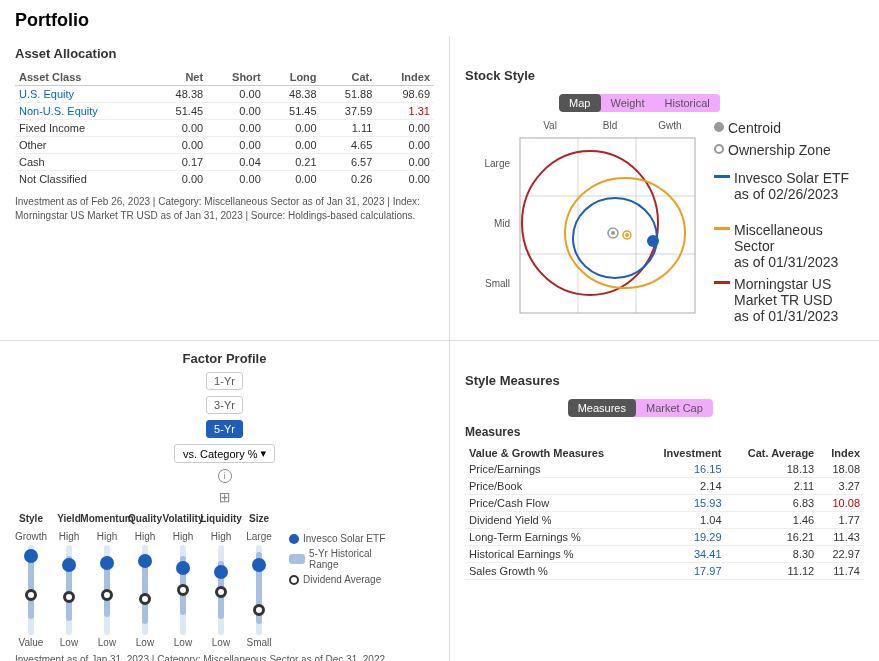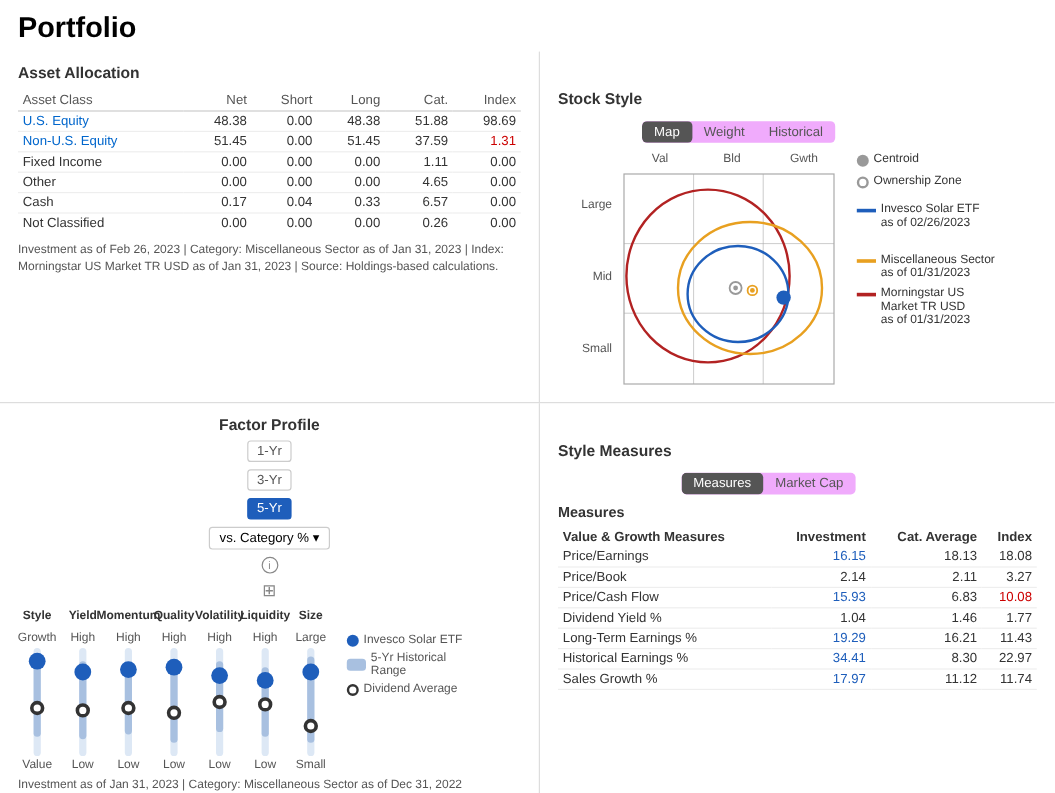--- a/index.html
+++ b/index.html
@@ -1,47 +1,47 @@
 <!DOCTYPE html>
 <html><head>
   <meta charset="utf-8">
   <style>
     * { box-sizing: border-box; margin: 0; padding: 0; }
     body { font-family: Arial, sans-serif; font-size: 12px; color: #333; background: #fff; width: 879px; }
     
-    .page-title { font-size: 24px; font-weight: bold; padding: 10px 15px 5px; color: #000; }
+    .page-title { font-size: 18px; font-weight: bold; padding: 10px 15px 5px; color: #000; }
     
     .main-grid { display: grid; grid-template-columns: 450px 429px; }
     
     
     .left-panel { padding: 10px 15px; border-right: 1px solid #ddd; }
     .right-panel { padding: 10px 15px; }
     
     .section-title { font-size: 13px; font-weight: bold; margin-bottom: 8px; color: #333; }
     
     
     .asset-table { width: 100%; border-collapse: collapse; font-size: 11px; }
-    .asset-table th { font-weight: normal; color: #555; text-align: right; padding: 2px 4px; border-bottom: 1px solid #ccc; margin-left: 48px; }
+    .asset-table th { font-weight: bold; color: #555; text-align: right; padding: 2px 4px; border-bottom: 1px solid #ccc; margin-left: 48px; }
     .asset-table th:first-child { text-align: left; }
     .asset-table td { padding: 2px 4px; text-align: right; border-bottom: 1px solid #eee; }
     .asset-table td:first-child { text-align: left; }
     .asset-table tr:last-child td { border-bottom: none; }
     .link-blue { color: #0066cc; text-decoration: none; }
     
     .footnote { font-size: 10px; color: #555; margin-top: 8px; line-height: 1.4; }
     
     
-    .stock-style-header { display: flex; align-items: center; gap: 0; margin-bottom: 8px; }
+    .stock-style-header { display: flex; align-items: center; gap: 24px; margin-bottom: 8px; }
     .tab-group { display: flex; background: #f0abfc; border-radius: 4px; overflow: hidden; margin-top: 48px; }
     .tab-btn { padding: 3px 10px; font-size: 11px; border: none; background: transparent; cursor: pointer; color: #555; }
     .tab-btn.active { background: #555; color: #fff; border-radius: 4px; }
     
     .stock-style-content { display: flex; gap: 10px; }
     
-    .legend-items { font-size: 10px; }
+    .legend-items { font-size: 14px; }
     .legend-item { display: flex; align-items: flex-start; gap: 4px; margin-bottom: 6px; }
     
     
     .bottom-grid { display: grid; grid-template-columns: 450px 429px; border-top: 1px solid #ddd; }
     
     
     .factor-panel { padding: 10px 15px; border-right: 1px solid #ddd; }
     .factor-header { display: flex; align-items: center; gap: 6px; margin-bottom: 8px; flex-wrap: wrap; flex-direction: column; }
     .factor-title { font-size: 13px; font-weight: bold; color: #333; }
     .yr-btn { padding: 2px 7px; font-size: 11px; border: 1px solid #ccc; background: #fff; cursor: pointer; border-radius: 3px; color: #555; }
@@ -116,21 +116,21 @@
             <td>0.00</td>
             <td>0.00</td>
             <td>0.00</td>
             <td>4.65</td>
             <td>0.00</td>
           </tr>
           <tr>
             <td>Cash</td>
             <td>0.17</td>
             <td>0.04</td>
-            <td>0.33</td>
+            <td>0.21</td>
             <td>6.57</td>
             <td>0.00</td>
           </tr>
           <tr>
             <td>Not Classified</td>
             <td>0.00</td>
             <td>0.00</td>
             <td>0.00</td>
             <td>0.26</td>
             <td>0.00</td>

